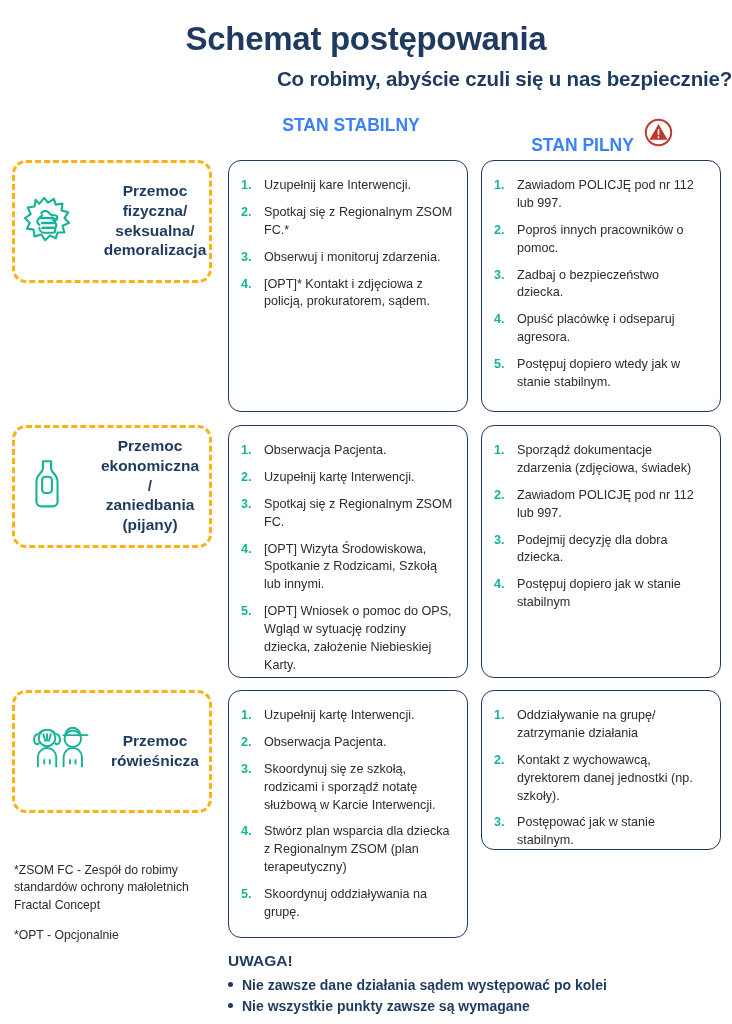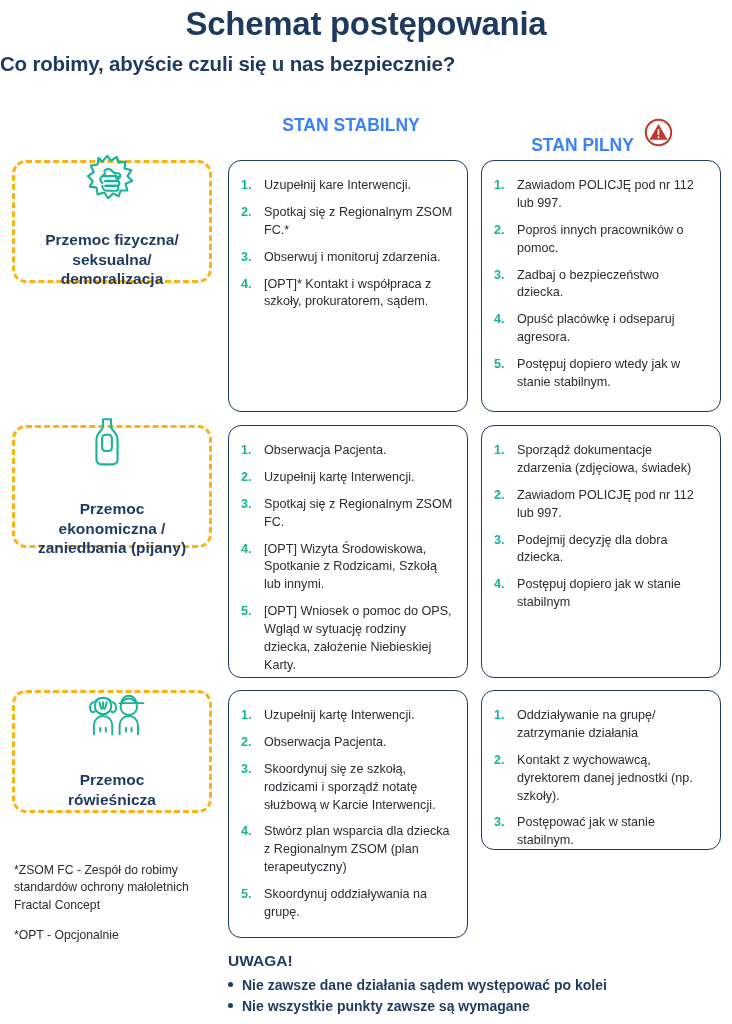--- a/index.html
+++ b/index.html
@@ -12,25 +12,25 @@
   }
   .page { position: relative; width: 732px; height: 1024px; }
 
   
   .title {
     text-align: center;
     font-size: 33px;
     font-weight: bold;
     color: #1f3a5f;
     letter-spacing: -0.3px;
-    padding-top: 6px;
+    padding-top: 21px;
     line-height: 1.1;
   }
   .subtitle {
-    text-align: left;
+    text-align: right;
     font-size: 20.5px;
     font-weight: bold;
     color: #1f3a5f;
     margin-top: 10px;
     letter-spacing: -0.2px;
   }
 
   
   .col-heads {
     position: absolute;
@@ -65,21 +65,21 @@
   .row-3 { top: 690px; }
 
   
   .cat-box {
     position: absolute;
     left: 12px;
     width: 200px;
     border: 3px dashed #fcb116;
     border-radius: 14px;
     display: flex;
-    flex-direction: column;
+    flex-direction: row;
     align-items: center;
     justify-content: center;
     padding: 10px 6px 12px;
     gap: 24px;
   }
   .cat-icon { width: 62px; height: 52px; margin-bottom: 2px; }
   .cat-icon.tall { height: 60px; }
   .cat-label {
     font-size: 15.5px;
     font-weight: bold;
@@ -203,21 +203,21 @@
         <div>seksualna/</div>
         <div>demoralizacja</div>
       </div>
     </div>
 
     <div class="card card-stable" style="top:0; height:252px;">
       <ol class="steps">
         <li><span class="num">1.</span><span>Uzupełnij kare Interwencji.</span></li>
         <li><span class="num">2.</span><span>Spotkaj się z Regionalnym ZSOM FC.*</span></li>
         <li><span class="num">3.</span><span>Obserwuj i monitoruj zdarzenia.</span></li>
-        <li><span class="num">4.</span><span>[OPT]* Kontakt i współpraca z szkoły, prokuratorem, sądem.</span></li>
+        <li><span class="num">4.</span><span>[OPT]* Kontakt i zdjęciowa z policją, prokuratorem, sądem.</span></li>
       </ol>
     </div>
 
     <div class="card card-urgent" style="top:0; height:252px;">
       <ol class="steps">
         <li><span class="num">1.</span><span>Zawiadom POLICJĘ pod nr 112 lub 997.</span></li>
         <li><span class="num">2.</span><span>Poproś innych pracowników o pomoc.</span></li>
         <li><span class="num">3.</span><span>Zadbaj o bezpieczeństwo dziecka.</span></li>
         <li><span class="num">4.</span><span>Opuść placówkę i odseparuj agresora.</span></li>
         <li><span class="num">5.</span><span>Postępuj dopiero wtedy jak w stanie stabilnym.</span></li>

